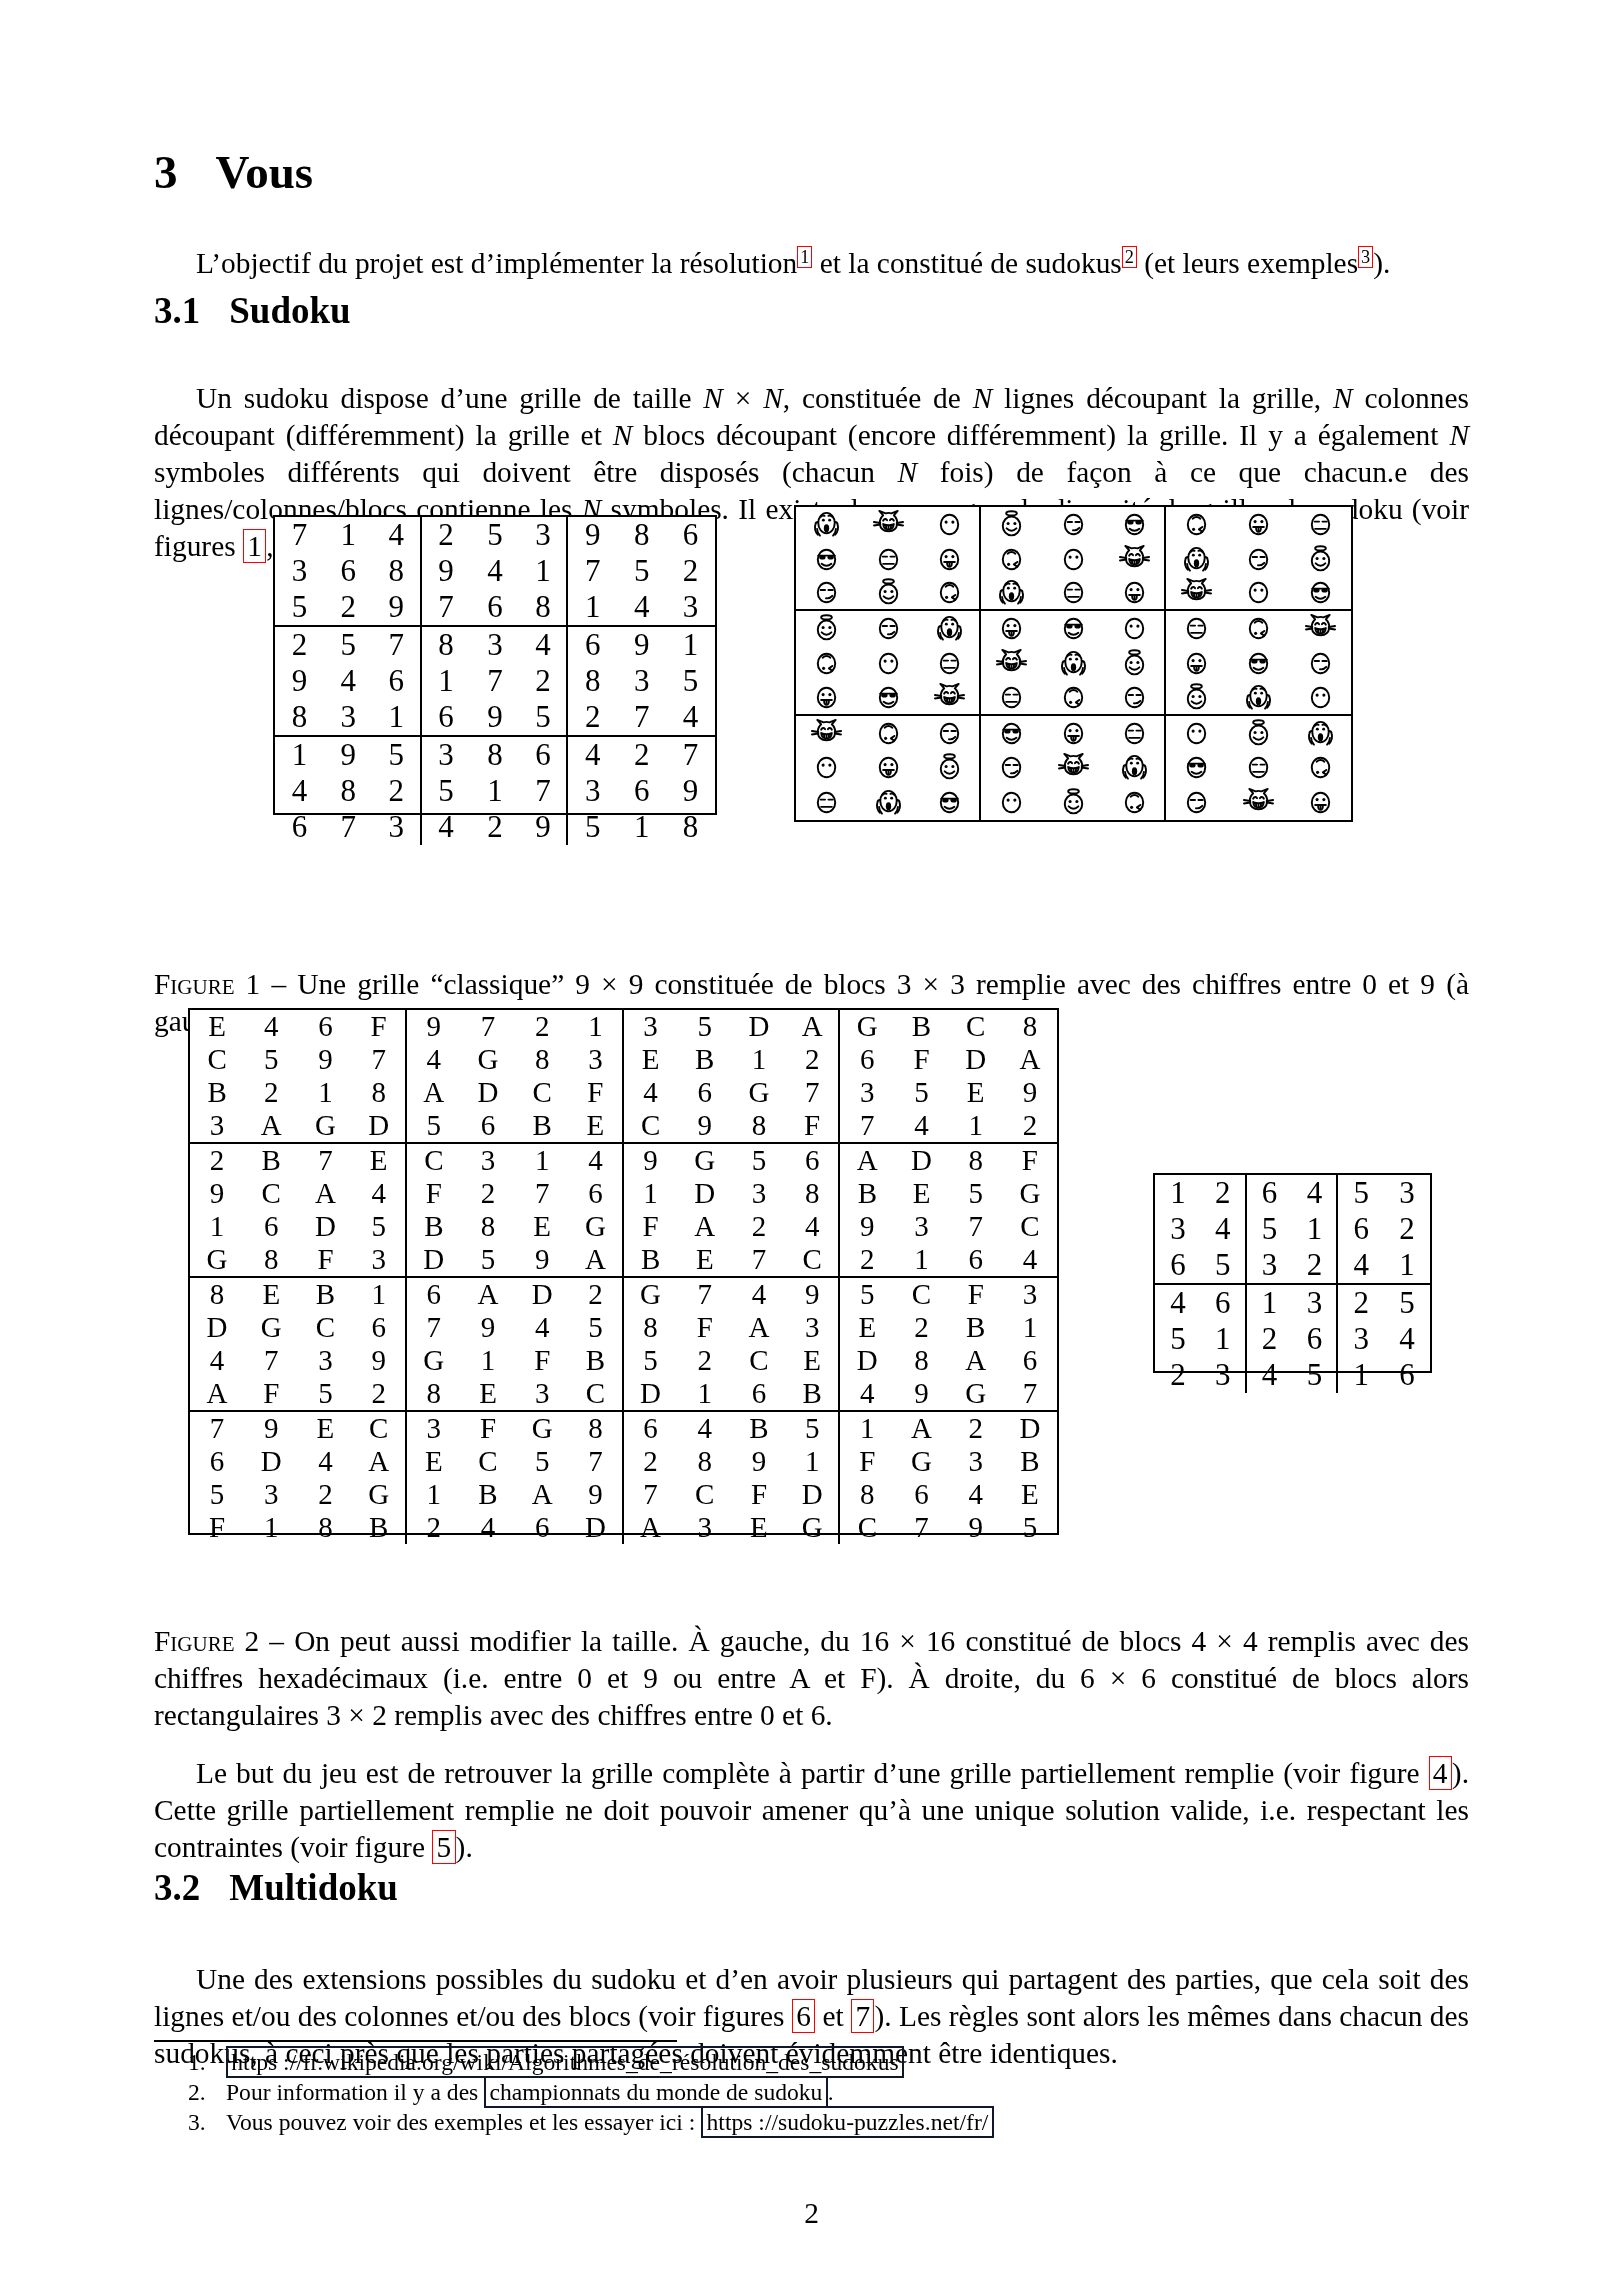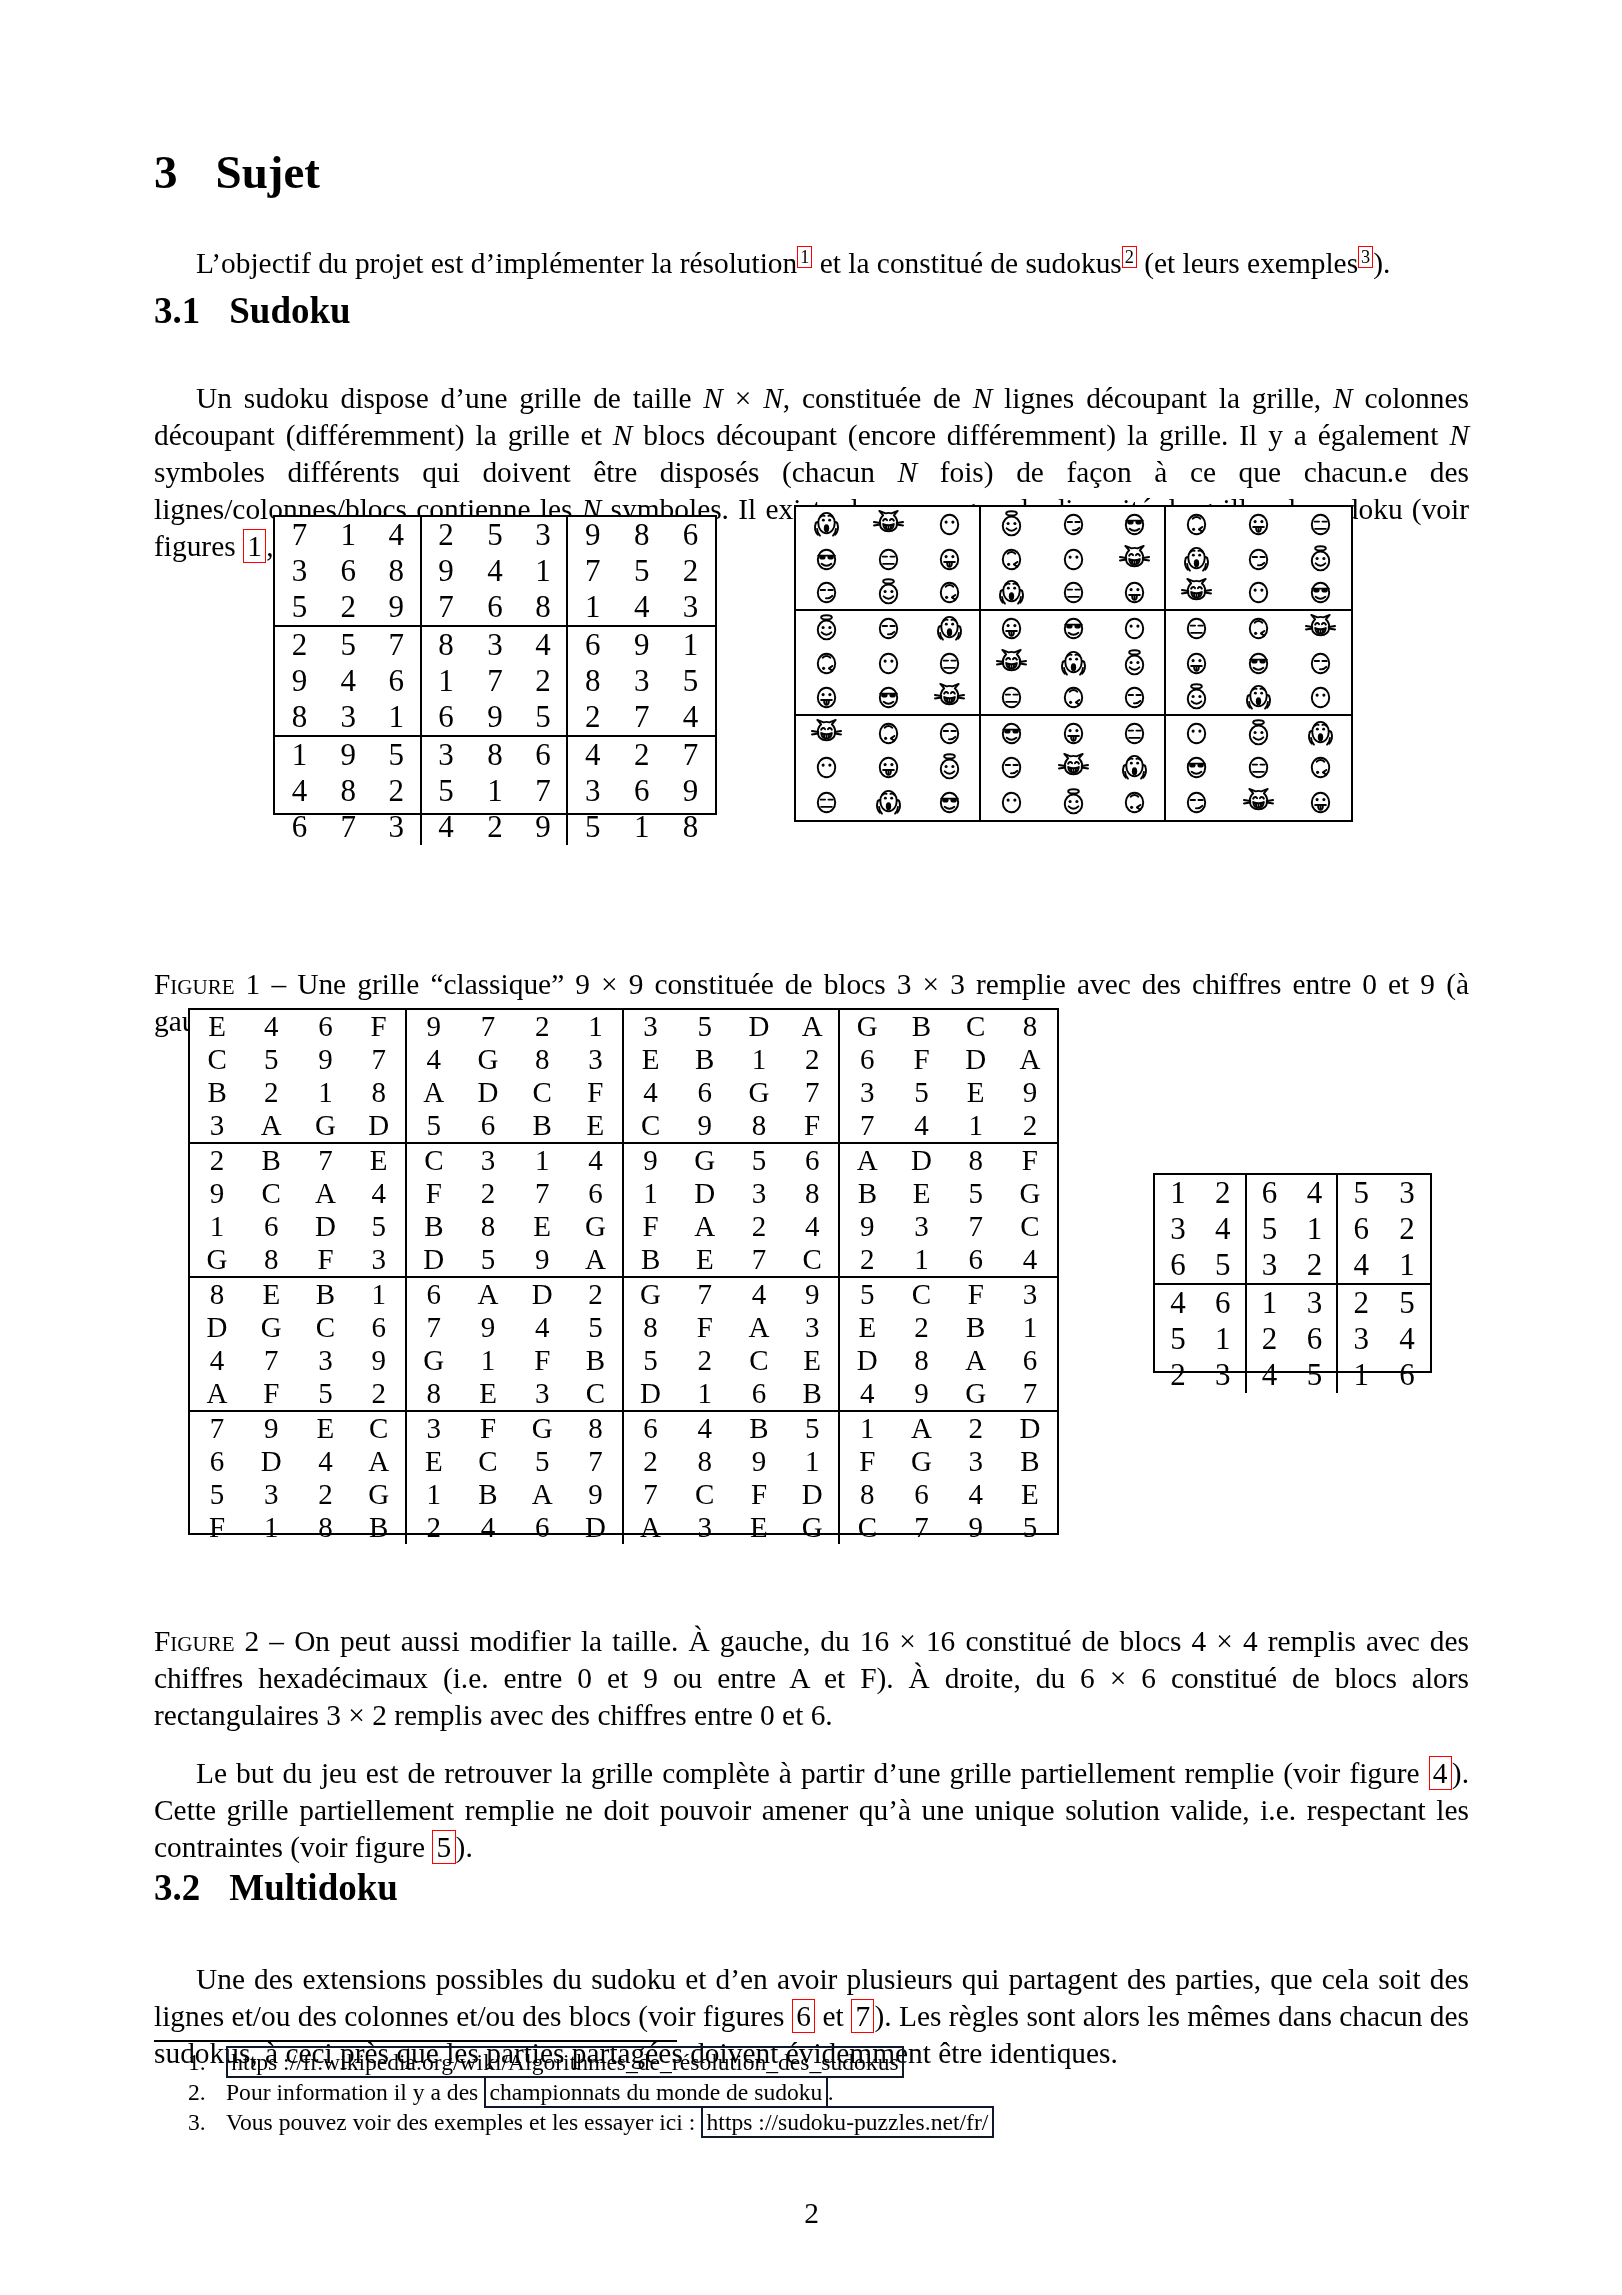--- a/index.html
+++ b/index.html
@@ -119,21 +119,21 @@
         <path d="M36,26 H45"></path>
       <path d="M21,41 H43"></path>
     </symbol>
   </defs>
 </svg>
 
 <div class="page">
 
   <div class="abs heading" id="sec-heading">
     <span class="num">3</span>
-    <span>Sujet</span>
+    <span>Vous</span>
   </div>
 
   <p class="par indent" id="par-intro"><span>L’objectif du projet est d’implémenter la résolution</span><span class="fnref">1</span><span> et la constitué de sudokus</span><span class="fnref">2</span><span> (et leurs exemples</span><span class="fnref">3</span><span>).</span></p>
 
   <div class="subheading" id="sub1-heading">
     <span class="num">3.1</span>
     <span>Sudoku</span>
   </div>
 
   <p class="par indent" id="par-sudoku"><span>Un sudoku dispose d’une grille de taille </span><span class="math">N</span><span> × </span><span class="math">N</span><span>, constituée de </span><span class="math">N</span><span> lignes découpant la grille, </span><span class="math">N</span><span> colonnes découpant (différemment) la grille et </span><span class="math">N</span><span> blocs découpant (encore différemment) la grille. Il y a également </span><span class="math">N</span><span> symboles différents qui doivent être disposés (chacun </span><span class="math">N</span><span> fois) de façon à ce que chacun.e des lignes/colonnes/blocs contienne les </span><span class="math">N</span><span> symboles. Il existe donc une grande diversité de grilles de sudoku (voir figures </span><span class="refbox">1</span><span>, </span><span class="refbox">2</span><span> et </span><span class="refbox">3</span><span>).</span></p>

